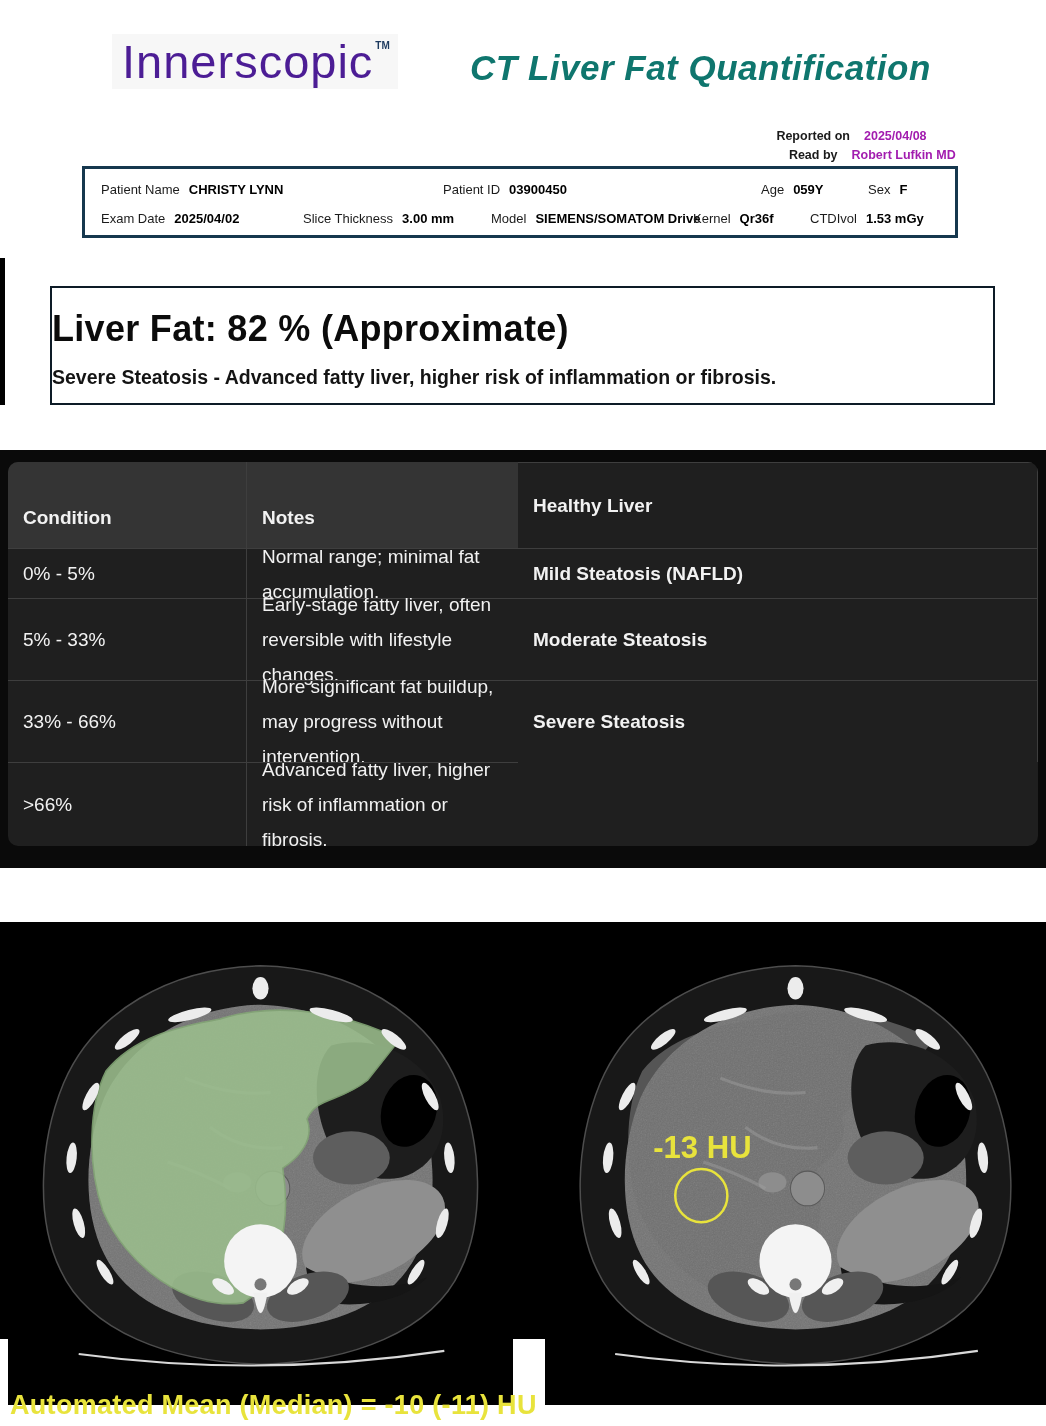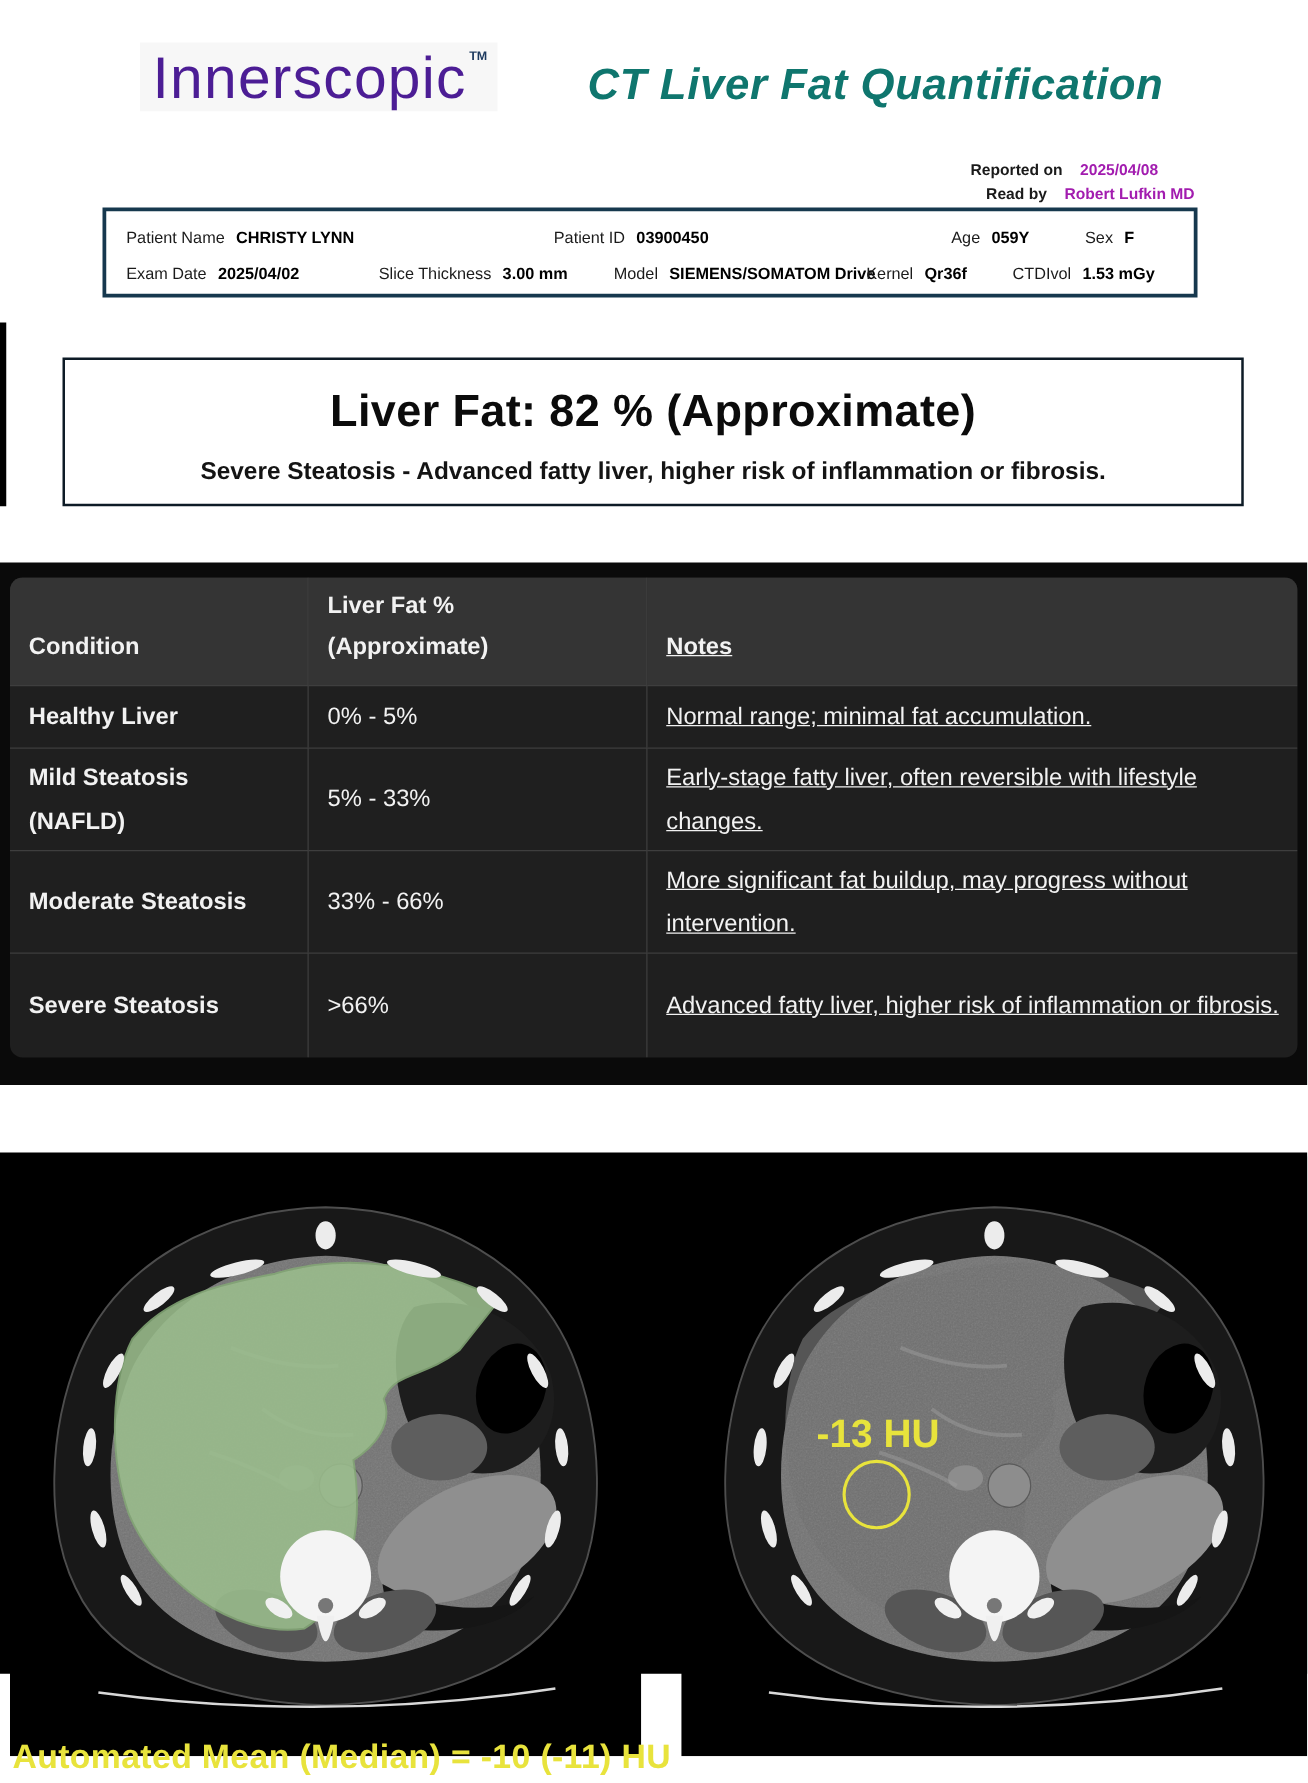--- a/index.html
+++ b/index.html
@@ -21,29 +21,29 @@
   .patient-box{position:absolute;left:82px;top:166px;width:870px;height:66px;border:3px solid #16384e;background:#fff;}
   .patient-box .prow{position:absolute;left:0;right:0;height:20px;font-size:13px;white-space:nowrap;}
   .patient-box .prow1{top:13px;}
   .patient-box .prow2{top:42px;}
   .pair{position:absolute;}
   .plabel{color:#1b1b1b;margin-right:9px;}
   .pvalue{font-weight:700;color:#000;}
   
   .film-strip{position:absolute;left:0;top:258px;width:5px;height:147px;background:#000;}
   
-  .banner{position:absolute;left:50px;top:286px;width:941px;height:115px;border:2px solid #0d1b26;background:#fff;text-align:center;}
+  .banner{position:absolute;left:50px;top:286px;width:941px;height:115px;border:2px solid #0d1b26;background:#fff;}
   .banner .headline{margin-top:20px;font-size:36px;font-weight:700;color:#0b0b0b;letter-spacing:0.3px;}
   .banner .subline{margin-top:16px;font-size:19.5px;font-weight:700;color:#141414;}
   
   .table-band{position:absolute;left:0;top:450px;width:1046px;height:418px;background:#0a0a0a;}
   .ref-table{position:absolute;left:8px;top:12px;width:1030px;height:384px;background:#1f1f1f;border-radius:10px;overflow:hidden;
     display:grid;grid-template-columns:239px 271px 1fr;grid-template-rows:86px 50px 82px 82px 84px;color:#f2f2f2;font-size:19px;}
   .ref-table .cell{border-right:1px solid #3e3e3e;border-top:1px solid #3e3e3e;display:flex;align-items:center;padding:4px 15px;line-height:35px;}
-  .ref-table .cell.lastcol{border-right:none;text-decoration:underline;}
+  .ref-table .cell.lastcol{border-right:none;}
   .ref-table .cell.toprow{border-top:none;}
   .ref-table .hcell{background:#343434;align-items:flex-end;padding-bottom:14px;font-weight:700;line-height:33px;}
   .ref-table .cond{font-weight:700;}
   
   .ct-band{position:absolute;left:0;top:922px;width:1046px;height:417px;background:#000;}
   .ct-img{position:absolute;top:3px;height:480px;}
   .ct-left{left:8px;width:505px;}
   .ct-right{left:545px;width:501px;}
   .ct-caption{position:absolute;left:10px;top:468px;font-size:27px;font-weight:700;color:#e8e33c;letter-spacing:0.3px;white-space:nowrap;}
 </style>
@@ -87,23 +87,20 @@
   <div class="film-strip"></div>
 
   <div class="banner">
     <div class="headline">Liver Fat: 82 % (Approximate)</div>
     <div class="subline">Severe Steatosis - Advanced fatty liver, higher risk of inflammation or fibrosis.</div>
   </div>
 
   <div class="table-band">
     <div class="ref-table">
       <div class="cell hcell toprow">Condition</div>
-      <div class="cell hcell toprow">
-          <span><span>Liver Fat %</span><br><span>(Approximate)</span></span>
-        </div>
       <div class="cell hcell toprow lastcol">Notes</div>
 
       <div class="cell cond">Healthy Liver</div>
       <div class="cell">0% - 5%</div>
       <div class="cell lastcol">Normal range; minimal fat accumulation.</div>
 
       <div class="cell cond">Mild Steatosis (NAFLD)</div>
       <div class="cell">5% - 33%</div>
       <div class="cell lastcol">Early-stage fatty liver, often reversible with lifestyle changes.</div>
 

